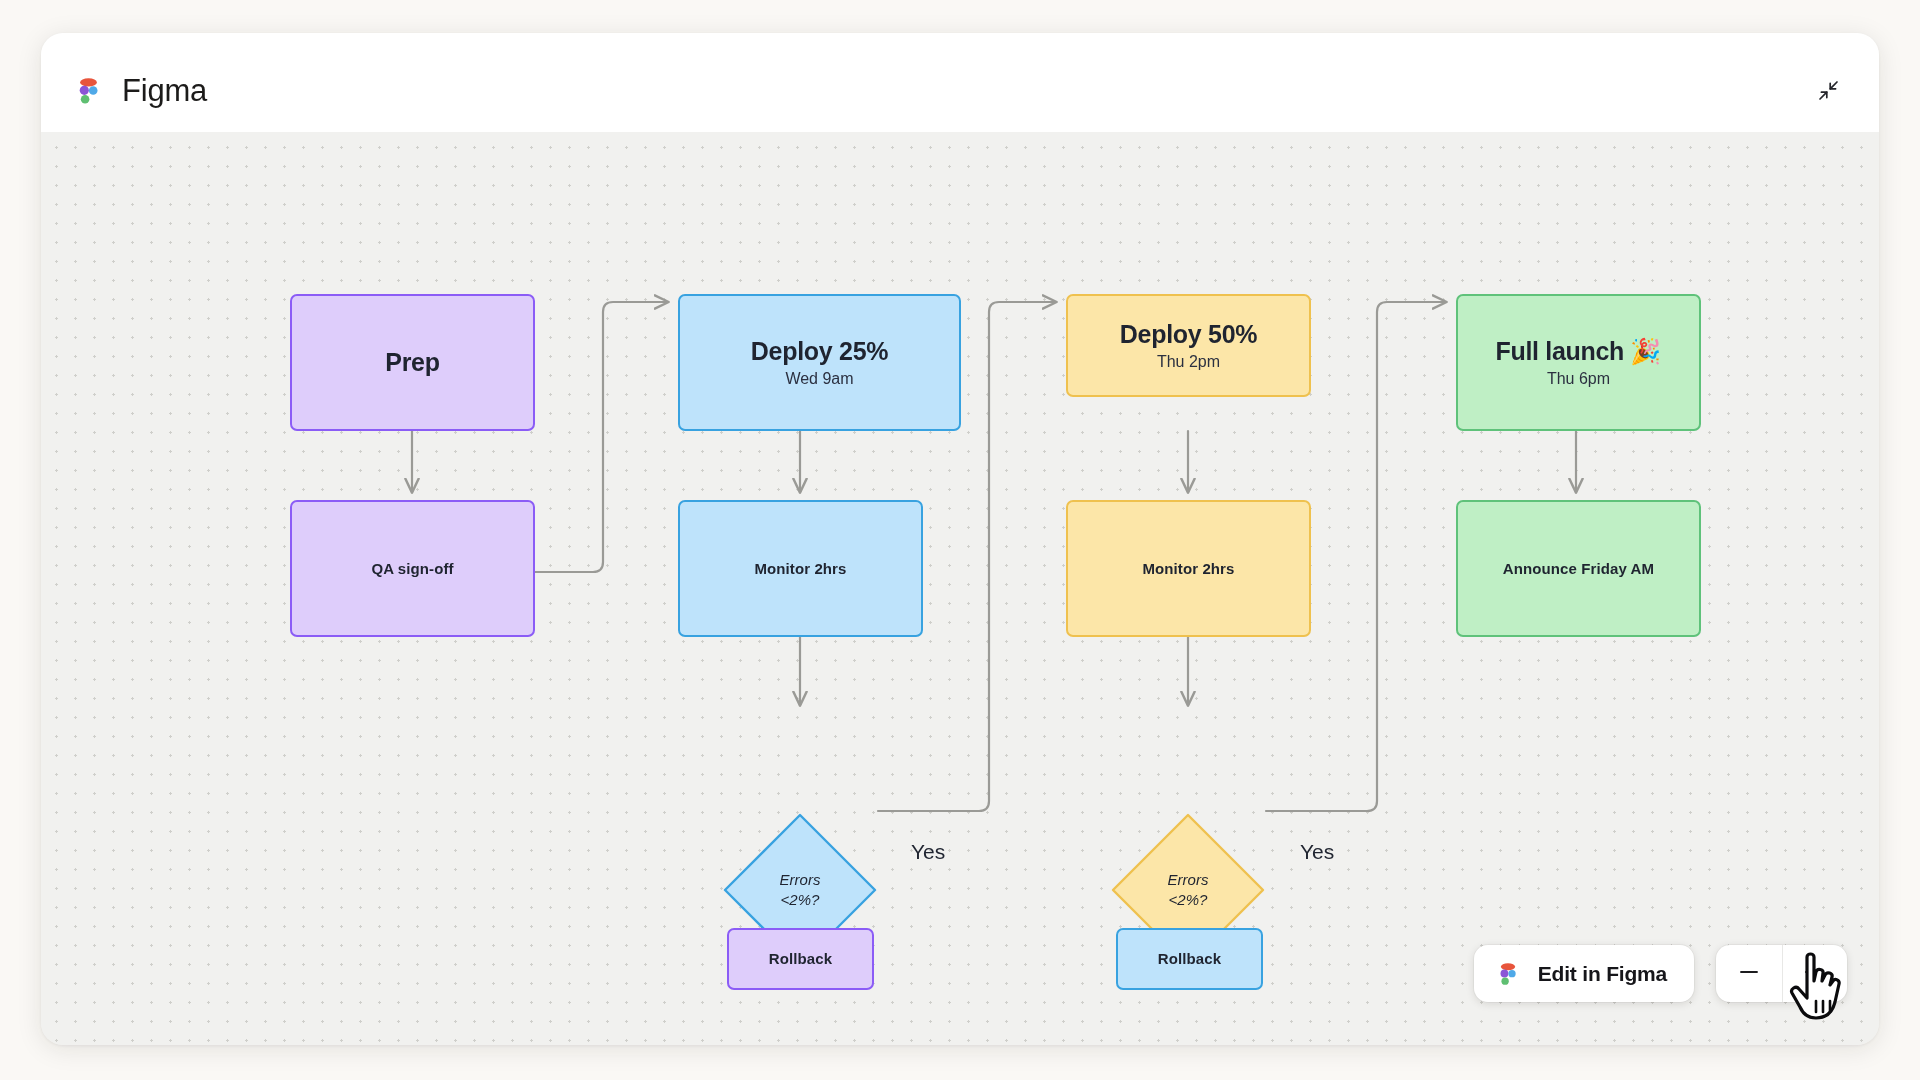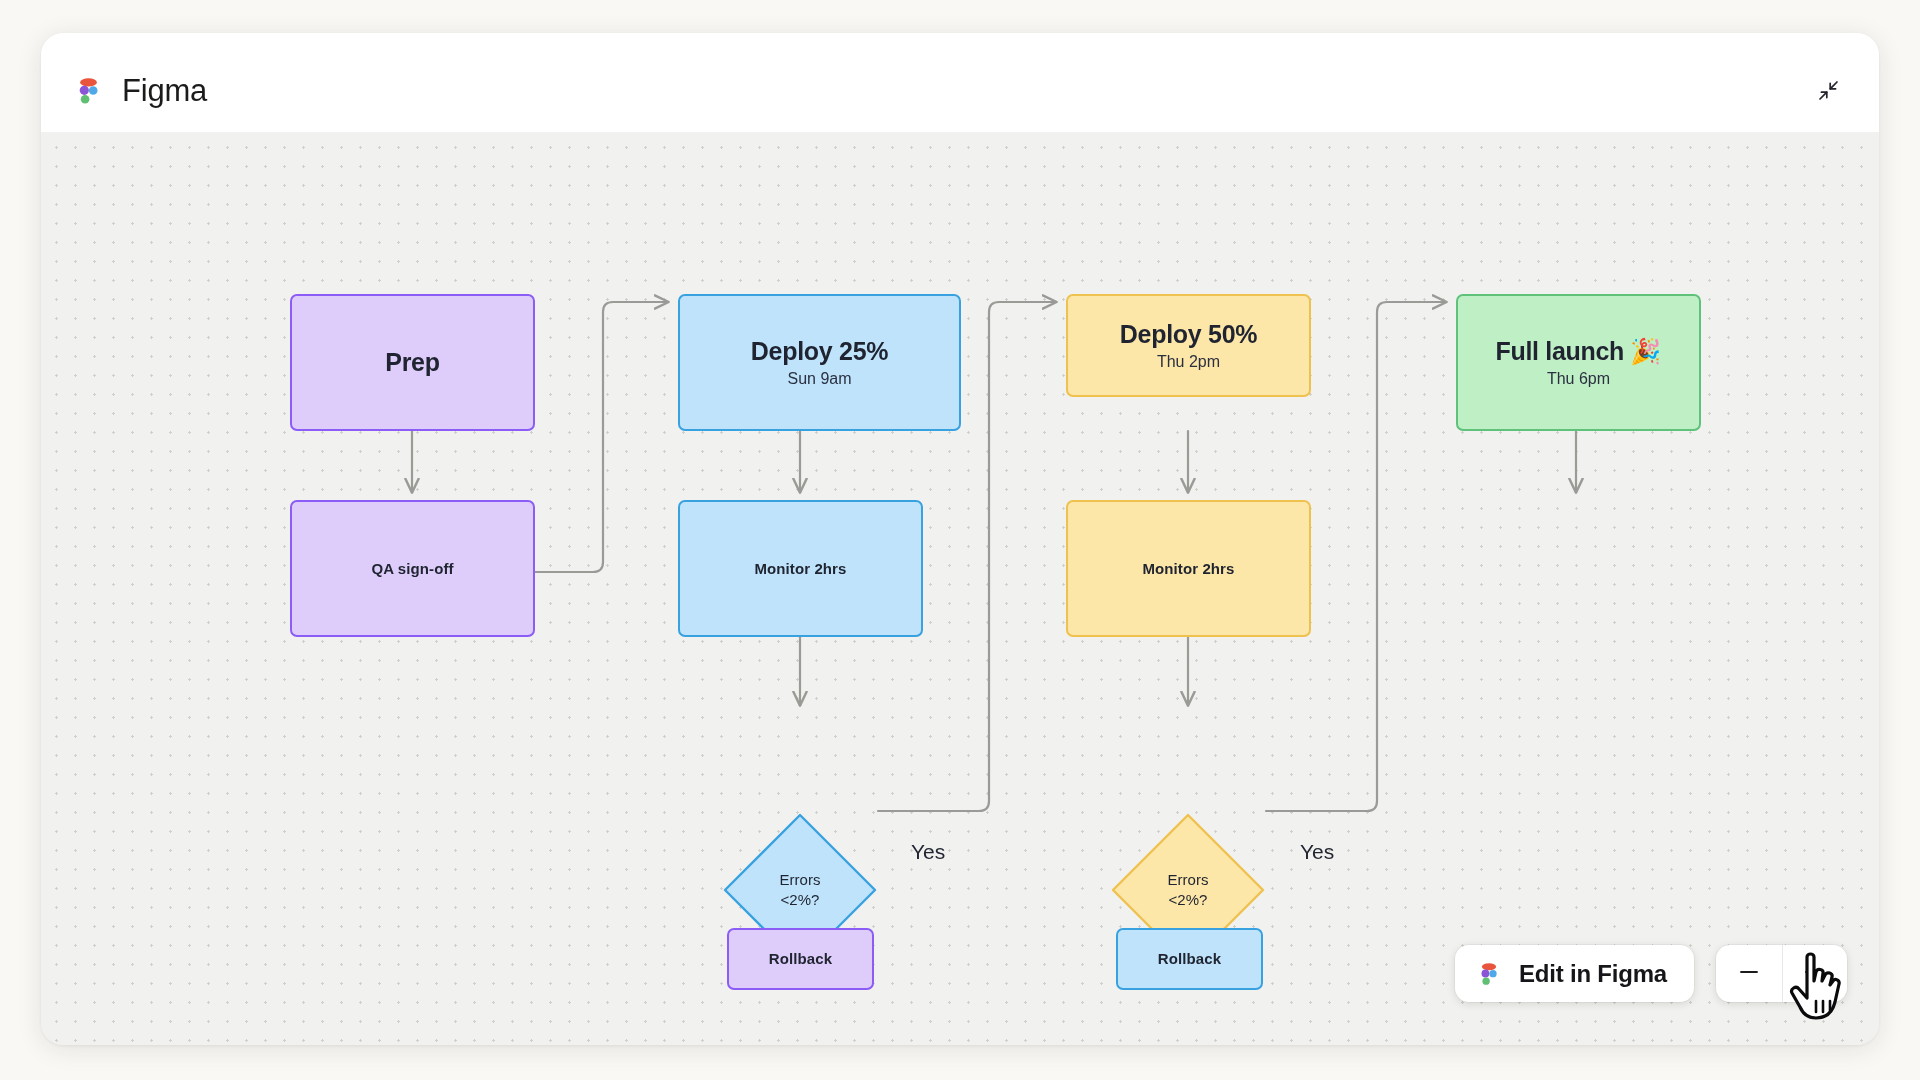--- a/index.html
+++ b/index.html
@@ -81,37 +81,38 @@
 
   
   .diamond { position: absolute; }
   .diamond .shape { position: absolute; inset: 0; }
   .diamond .dlabel {
     position: absolute; inset: 0;
     display: flex; flex-direction: column;
     align-items: center; justify-content: center;
     font-size: 15px; color: #1F2430; line-height: 1.35;
     pointer-events: none;
+    font-style: italic;
   }
   .edge-label {
     position: absolute; font-size: 21px; color: #1F2430;
     white-space: nowrap;
   }
 
   
   #edit-in-figma {
     position: absolute; right: 185px; bottom: 43px;
     height: 57px; padding: 0 27px 0 19px;
     background: #FFFFFF; border-radius: 14px;
     display: flex; align-items: center; gap: 15px;
     box-shadow: 0 2px 9px rgba(30,25,20,.12), 0 0 0 1px rgba(0,0,0,.035);
     cursor: pointer; z-index: 6;
   }
   #edit-in-figma .label {
-    font-size: 24px; font-weight: 700; color: #16161A; letter-spacing: -.2px;
+    font-size: 21px; font-weight: 700; color: #16161A; letter-spacing: -.2px;
   }
   #zoom-controls {
     position: absolute; right: 32px; bottom: 43px;
     height: 57px; width: 131px;
     background: #FFFFFF; border-radius: 14px;
     display: flex; align-items: stretch;
     box-shadow: 0 2px 9px rgba(30,25,20,.12), 0 0 0 1px rgba(0,0,0,.035);
     overflow: hidden; z-index: 6;
   }
   .zoom-btn {
@@ -211,21 +212,21 @@
     <div class="node small c-purple" style="left:249px; top:368px; width:245px; height:137px;">
       <span class="title">QA sign-off</span>
     </div>
 
     <div class="node big c-purple" style="left:249px; top:162px; width:245px; height:137px;">
       <span class="title">Prep</span>
     </div>
 
     <div class="node big c-blue" style="left:637px; top:162px; width:283px; height:137px;">
       <span class="title">Deploy 25%</span>
-      <span class="sub">Sun 9am</span>
+      <span class="sub">Wed 9am</span>
     </div>
 
     <div class="node small c-blue" style="left:637px; top:368px; width:245px; height:137px;">
       <span class="title">Monitor 2hrs</span>
     </div>
 
     <div class="node small c-purple" style="left:686px; top:796px; width:147px; height:62px;">
       <span class="title">Rollback</span>
     </div>
 
@@ -240,20 +241,23 @@
 
     <div class="node small c-blue" style="left:1075px; top:796px; width:147px; height:62px;">
       <span class="title">Rollback</span>
     </div>
 
     <div class="node big c-green" style="left:1415px; top:162px; width:245px; height:137px;">
       <span class="title">Full launch 🎉</span>
       <span class="sub">Thu 6pm</span>
     </div>
 
+    <div class="node small c-green" style="left:1415px; top:368px; width:245px; height:137px;">
+      <span class="title">Announce Friday AM</span>
+    </div>
 
   </div>
 
   <div id="edit-in-figma">
     <span class="figma-mark" style="width:30px;height:30px;">
       <svg width="18" height="23" viewBox="0 0 21 27" style="left:6px;top:4px;">
         <ellipse cx="10.5" cy="4.4" rx="8.4" ry="4.1" fill="#E8553C"></ellipse>
         <circle cx="6.3" cy="12.3" r="4.6" fill="#8B55D6"></circle>
         <circle cx="15.2" cy="12.5" r="4.3" fill="#4FA9E8"></circle>
         <circle cx="7.1" cy="21.3" r="4.3" fill="#5FBF72"></circle>

